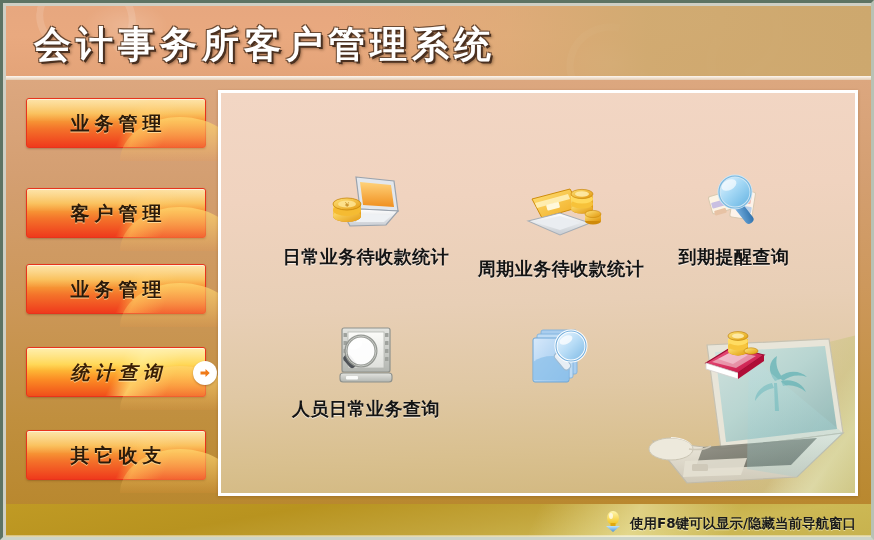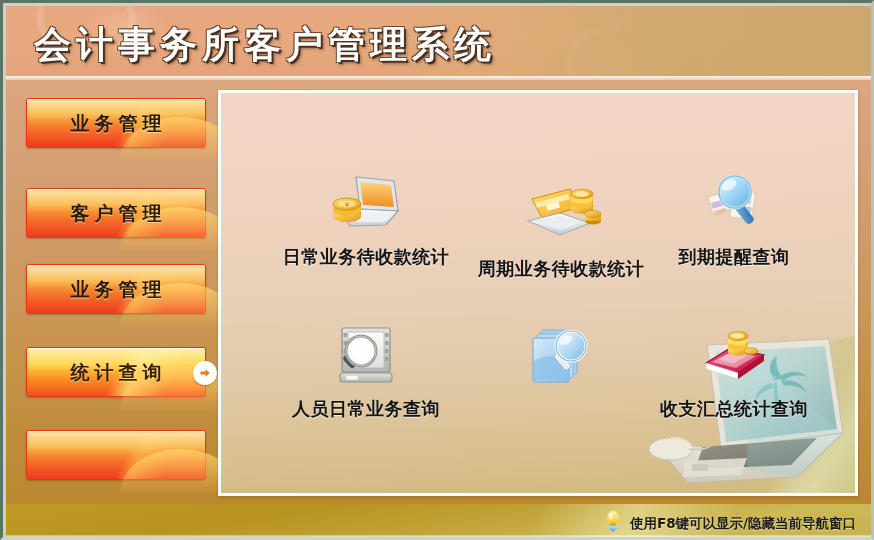--- a/index.html
+++ b/index.html
@@ -157,21 +157,21 @@
     text-indent: 5px;
     color: #2b1a09;
     text-shadow: 0 1px 0 rgba(255,235,180,0.7);
     pointer-events: none;
   }
   .nav-button.active {
     background:
       linear-gradient(115deg, rgba(255,255,255,0.0) 50%, rgba(255,232,120,0.75) 60%, rgba(255,255,255,0.0) 80%),
       linear-gradient(180deg, #ffe169 0%, #ffd23f 34%, #fb8b24 66%, #f04f1a 100%);
   }
-  .nav-button.active .nav-label { color: #3a1f05; }
+  .nav-button.active .nav-label { color: #3a1f05; font-style: italic; }
   .nav-arrow {
     position: absolute;
     right: -12px; top: 13px;
     width: 24px; height: 24px;
     border-radius: 50%;
     background: #ffffff;
     box-shadow: 0 1px 2px rgba(90,40,10,0.35);
     display: flex;
     align-items: center;
     justify-content: center;
@@ -338,20 +338,21 @@
           <svg width="16" height="16" viewBox="0 0 16 16" aria-hidden="true">
             <circle cx="8" cy="8" r="8" fill="#ffffff"></circle>
             <path d="M3.5 6.4 h5 v-2.4 l4.2 4 -4.2 4 v-2.4 h-5 z" fill="#f07a18"></path>
           </svg>
         </div>
       </div>
 
       <div class="nav-button" style="top:350px;">
         <div class="nav-sheen"></div>
         <div class="nav-swoosh"></div>
+        <div class="nav-label">其它收支</div>
       </div>
 
     </div>
 
     <div id="content-panel">
       <div id="panel-diag"></div>
       <div id="panel-olive"></div>
 
       <svg id="laptop-art" viewBox="0 0 230 150">
         <defs>
@@ -609,21 +610,20 @@
                 <rect x="32" y="14" width="20" height="12" fill="url(#g6coin)"></rect>
                 <ellipse cx="42" cy="26" rx="10" ry="4.4" fill="url(#g6coin)"></ellipse>
                 <ellipse cx="42" cy="21" rx="10" ry="4.4" fill="#f7c53d"></ellipse>
                 <ellipse cx="42" cy="16" rx="10" ry="4.4" fill="#ffdc62"></ellipse>
                 <ellipse cx="42" cy="11" rx="10" ry="4.4" fill="url(#g6coin)" stroke="#c0820a" stroke-width="0.7"></ellipse>
                 <ellipse cx="42" cy="11" rx="6" ry="2.5" fill="#fff0b5" opacity="0.85"></ellipse>
               </g>
               <ellipse cx="55" cy="26" rx="7" ry="3.2" fill="url(#g6coin)" stroke="#c0820a" stroke-width="0.6"></ellipse>
             </svg>
           </div>
-          <div class="grid-label">收支汇总统计查询</div>
         </div>
 
       </div>
     </div>
   </div>
 
   <div id="status-bar">
     <div id="status-sheen"></div>
     <div id="status-hint">
       <span>

